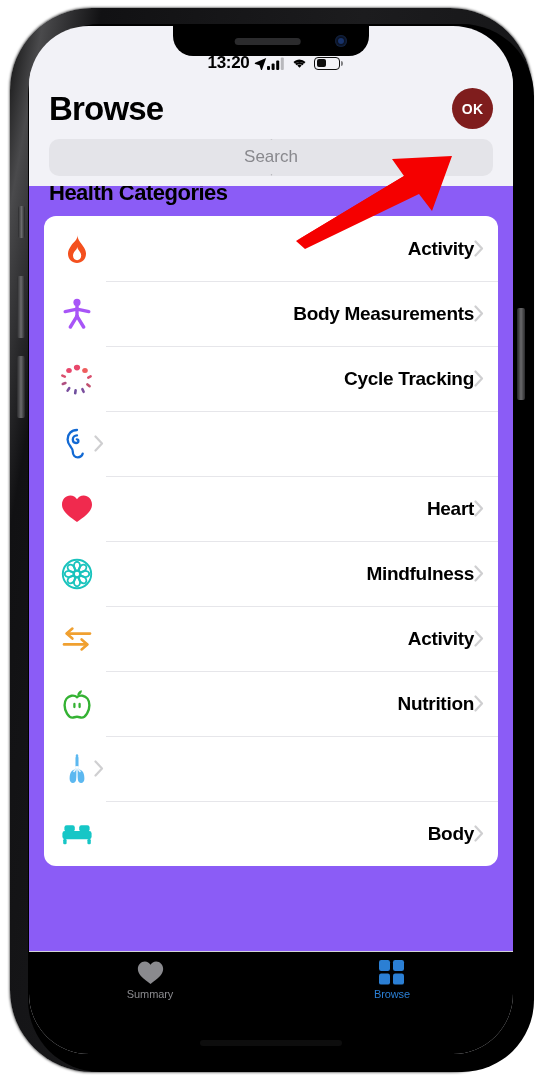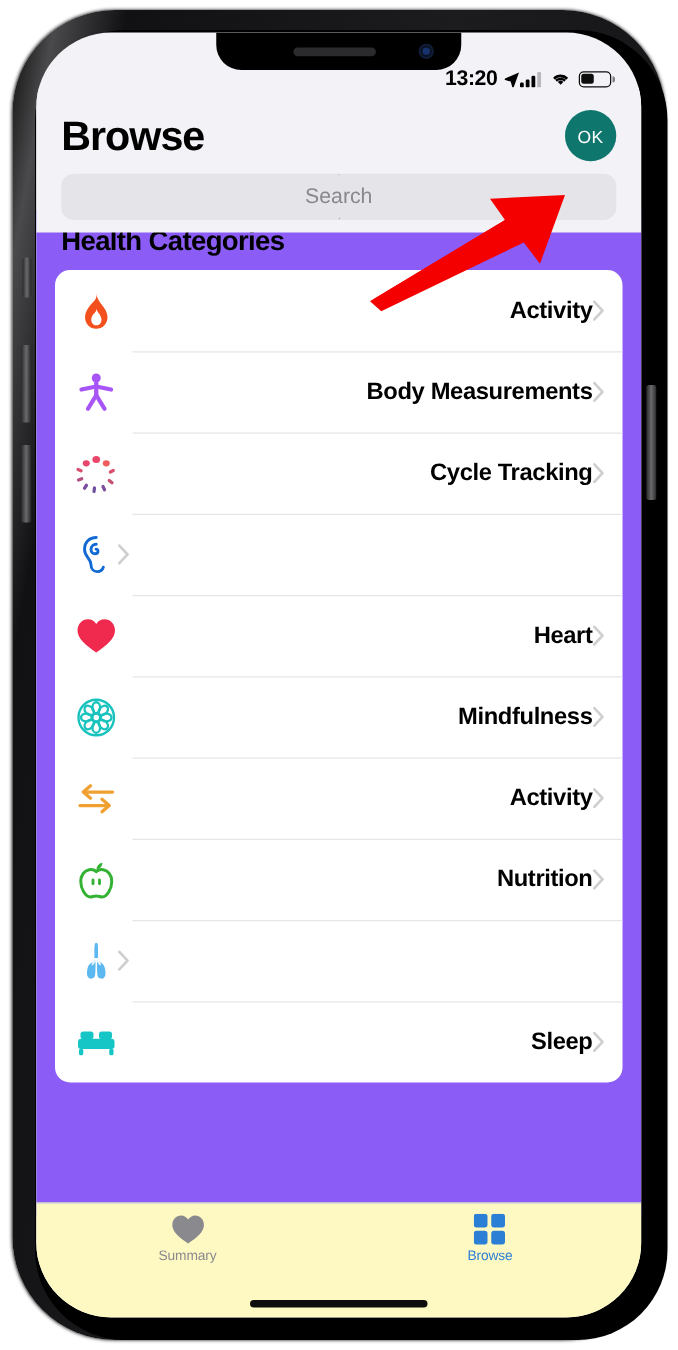--- a/index.html
+++ b/index.html
@@ -60,21 +60,21 @@
   }
   .notch-camera::after{
     content:""; position:absolute; left:3px; top:3px;
     width:6px; height:6px; border-radius:50%;
     background:#17326a;
   }
 
   
   .status-bar{
     position:absolute; top:12px; left:0; right:0; height:44px;
-    display:flex; align-items:center; justify-content:flex-end;
+    display:flex; align-items:center; justify-content:center;
     padding:6px 24px 0 30px;
     z-index:30;
   }
   .status-left{ display:flex; align-items:center; gap:5px; }
   .status-time{ font-size:17px; font-weight:700; color:#000; letter-spacing:-0.3px; }
   .status-right{ display:flex; align-items:center; gap:6px; }
   .battery{
     width:26px; height:13px; border:1.6px solid #000;
     border-radius:4px; position:relative; opacity:.95;
   }
@@ -90,23 +90,23 @@
   
   .app-header{
     position:absolute; top:44px; left:0; right:0;
     background:#f2f2f7; padding:18px 20px 10px 20px;
     z-index:20;
   }
   .header-row{ display:flex; align-items:center; justify-content:space-between; }
   .page-title{ font-size:33px; font-weight:700; color:#000; letter-spacing:-0.8px; }
   .avatar{
     width:41px; height:41px; border-radius:50%;
-    background:#0f766e;
+    background:#7f1d1d;
     display:flex; align-items:center; justify-content:center;
-    color:#fff; font-size:14px; font-weight:400; letter-spacing:.3px;
+    color:#fff; font-size:14px; font-weight:700; letter-spacing:.3px;
   }
   .search-bar{
     margin-top:10px; height:37px; border-radius:10px;
     background:#e4e4e9;
     display:flex; align-items:center; padding:0 10px; gap:7px;flex-direction:column;
   }
   .search-placeholder{ flex:1; font-size:17px; color:#88888d; }
 
   
   .content{
@@ -136,22 +136,22 @@
     display:flex; align-items:center; justify-content:center;
   }
   .row-label{
     flex:1; margin-left:26px;
     font-size:19px; font-weight:600; color:#000; letter-spacing:-0.3px;
   }
   .chev{ flex:0 0 auto; opacity:.32; }
 
   
   .tab-bar{
-    position:absolute; bottom:0; left:0; right:0; height:92px;
-    background:#fef9c3;
+    position:absolute; bottom:0; left:0; right:0; height:103px;
+    background:#000000;
     border-top:1px solid #d2d2d6;
     display:flex; z-index:25;
   }
   .tab{
     flex:1; display:flex; flex-direction:column;
     align-items:center; justify-content:flex-start; padding-top:8px; gap:3px;
   }
   .tab-label{ font-size:11px; letter-spacing:-0.1px; }
   .tab.inactive .tab-label{ color:#8a8a8e; }
   .tab.active .tab-label{ color:#2b7fd4; }
@@ -392,21 +392,21 @@
       <div class="row">
         <div class="row-icon">
           <svg width="32" height="24" viewBox="0 0 32 24">
             <rect x="3.4" y="3.2" width="10.4" height="6.2" rx="2.2" fill="#16c6c6"></rect>
             <rect x="18.2" y="3.2" width="10.4" height="6.2" rx="2.2" fill="#16c6c6"></rect>
             <rect x="1.4" y="9" width="29.2" height="8.2" rx="2.4" fill="#16c6c6"></rect>
             <rect x="2.2" y="17" width="3.4" height="5.2" rx="1.2" fill="#16c6c6"></rect>
             <rect x="26.4" y="17" width="3.4" height="5.2" rx="1.2" fill="#16c6c6"></rect>
           </svg>
         </div>
-        <div class="row-label">Sleep</div>
+        <div class="row-label">Body</div>
         <svg class="chev" width="10" height="17" viewBox="0 0 10 17">
           <polyline points="1.5,1.5 8,8.5 1.5,15.5" fill="none" stroke="#6d6d72" stroke-width="2.2" stroke-linecap="round" stroke-linejoin="round"></polyline>
         </svg>
       </div>
 
     </div>
   </div>
 
   <div class="tab-bar">
     <div class="tab inactive">

